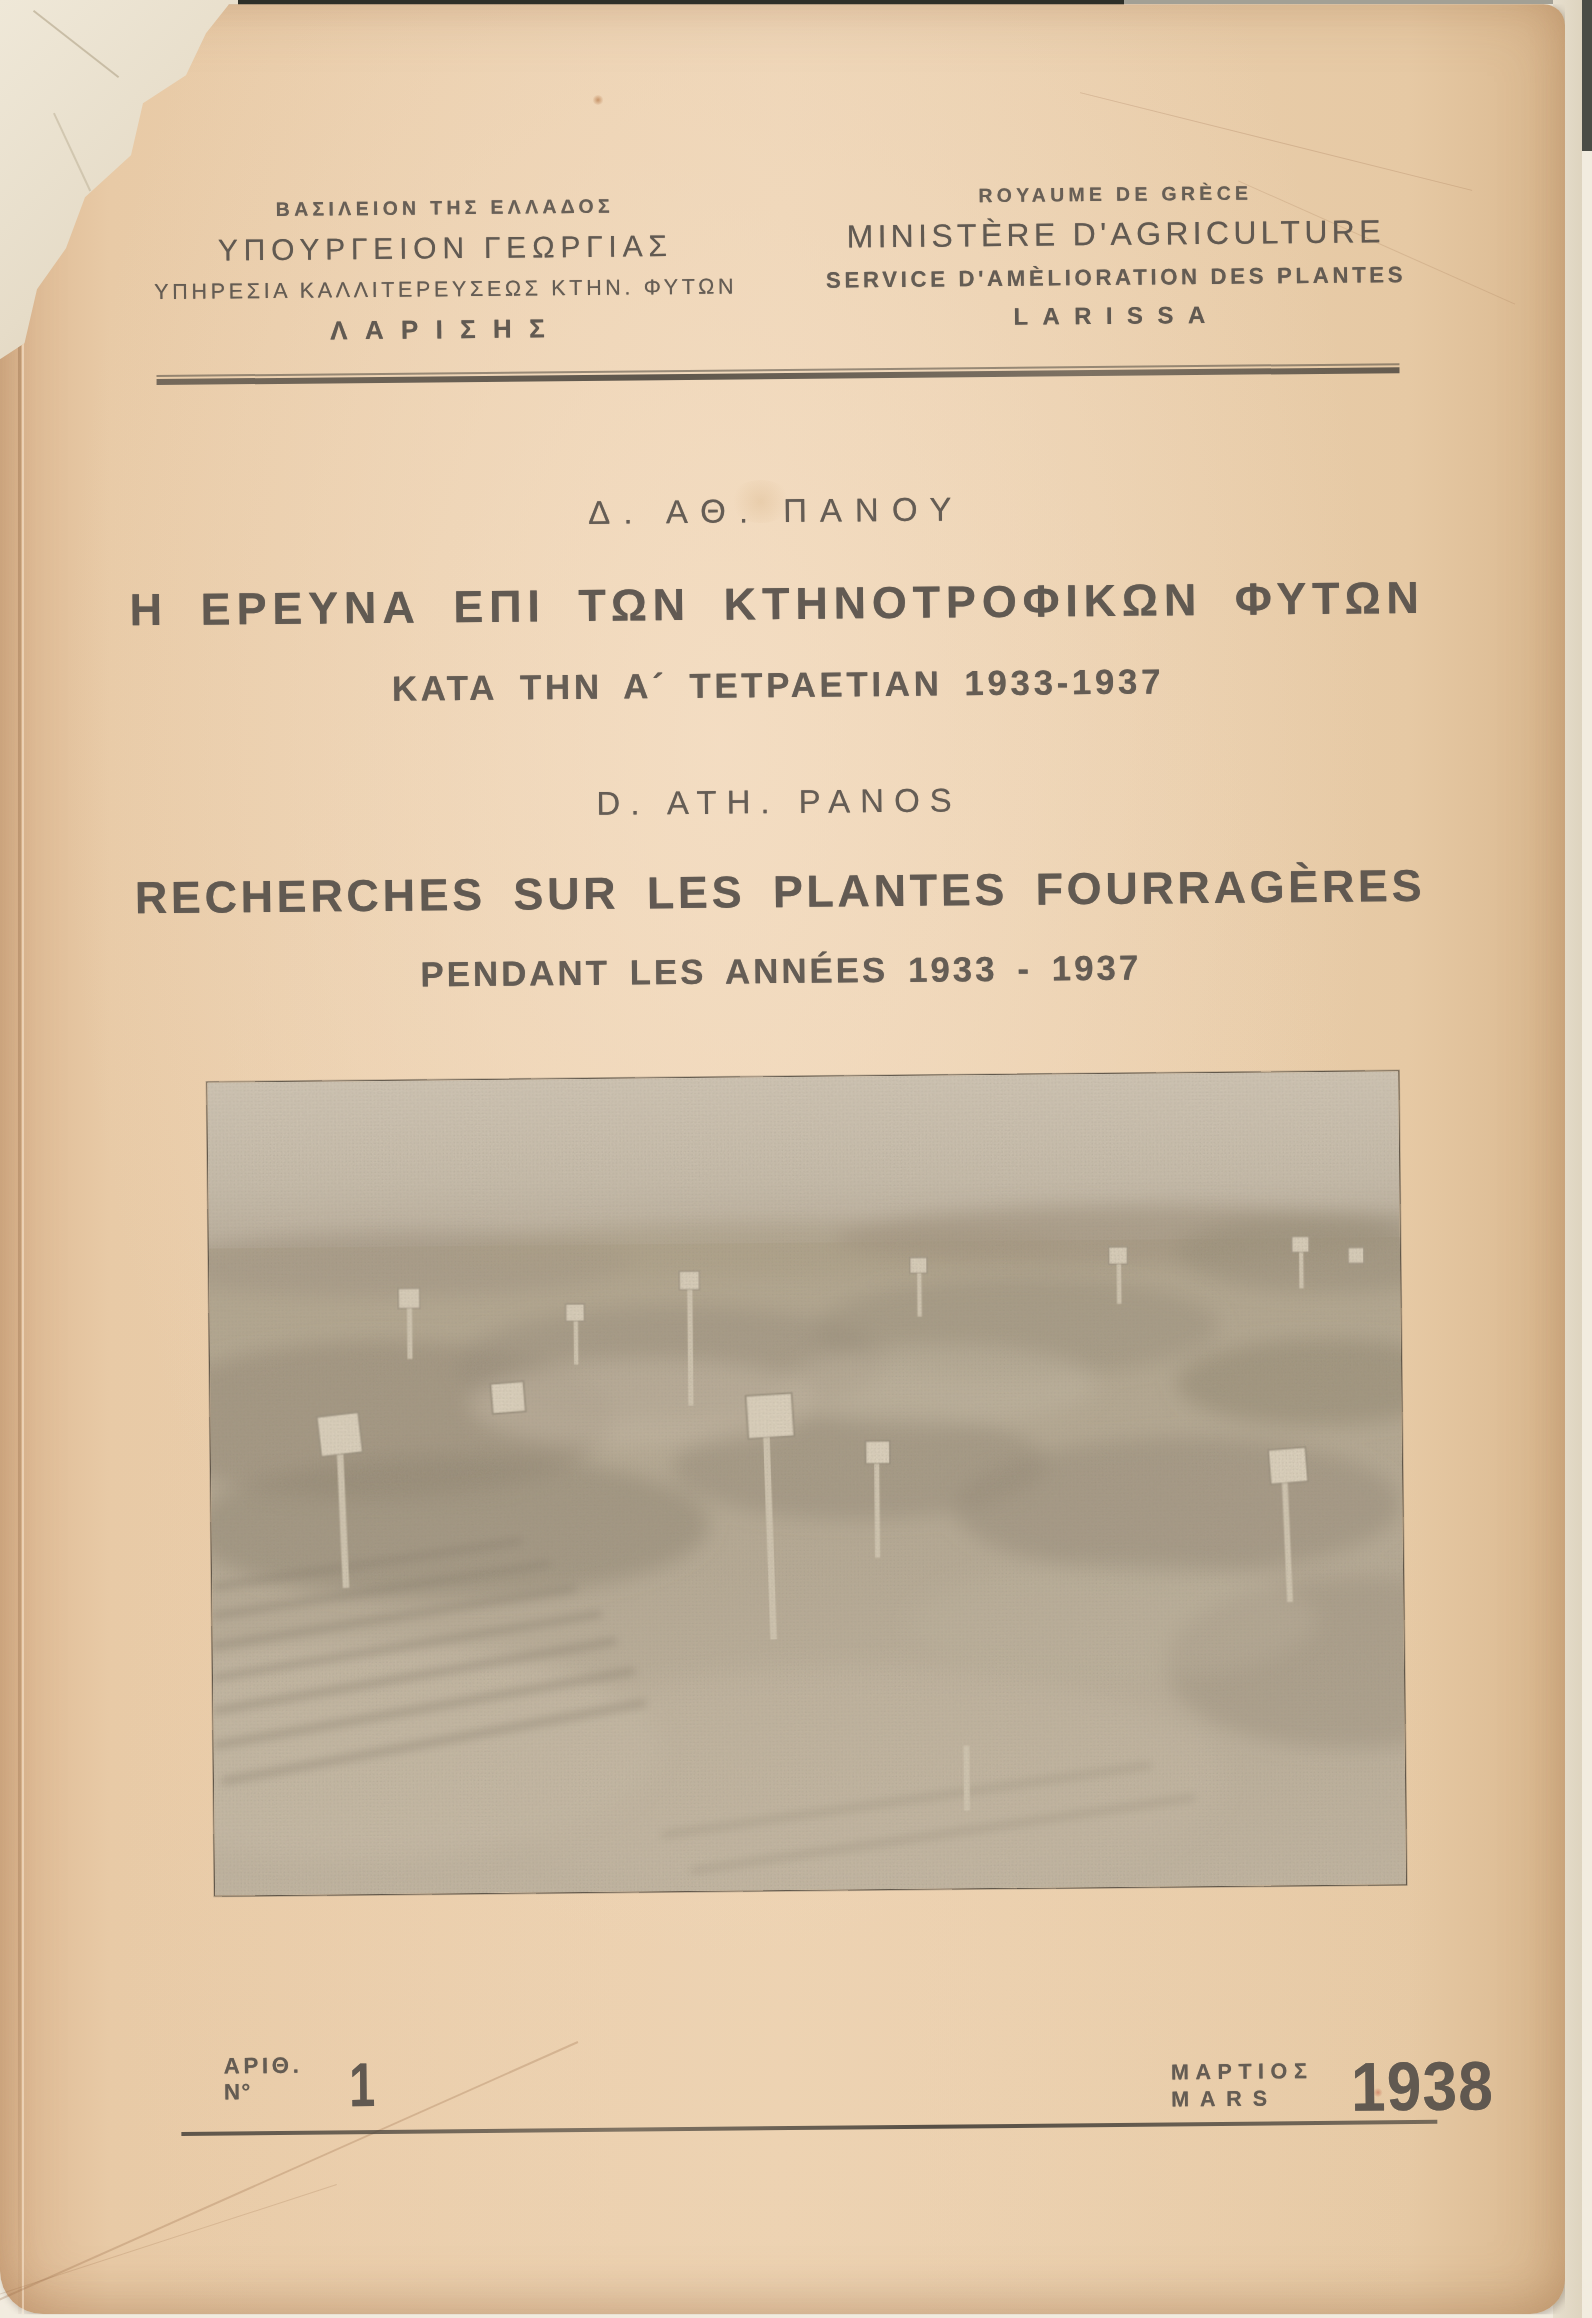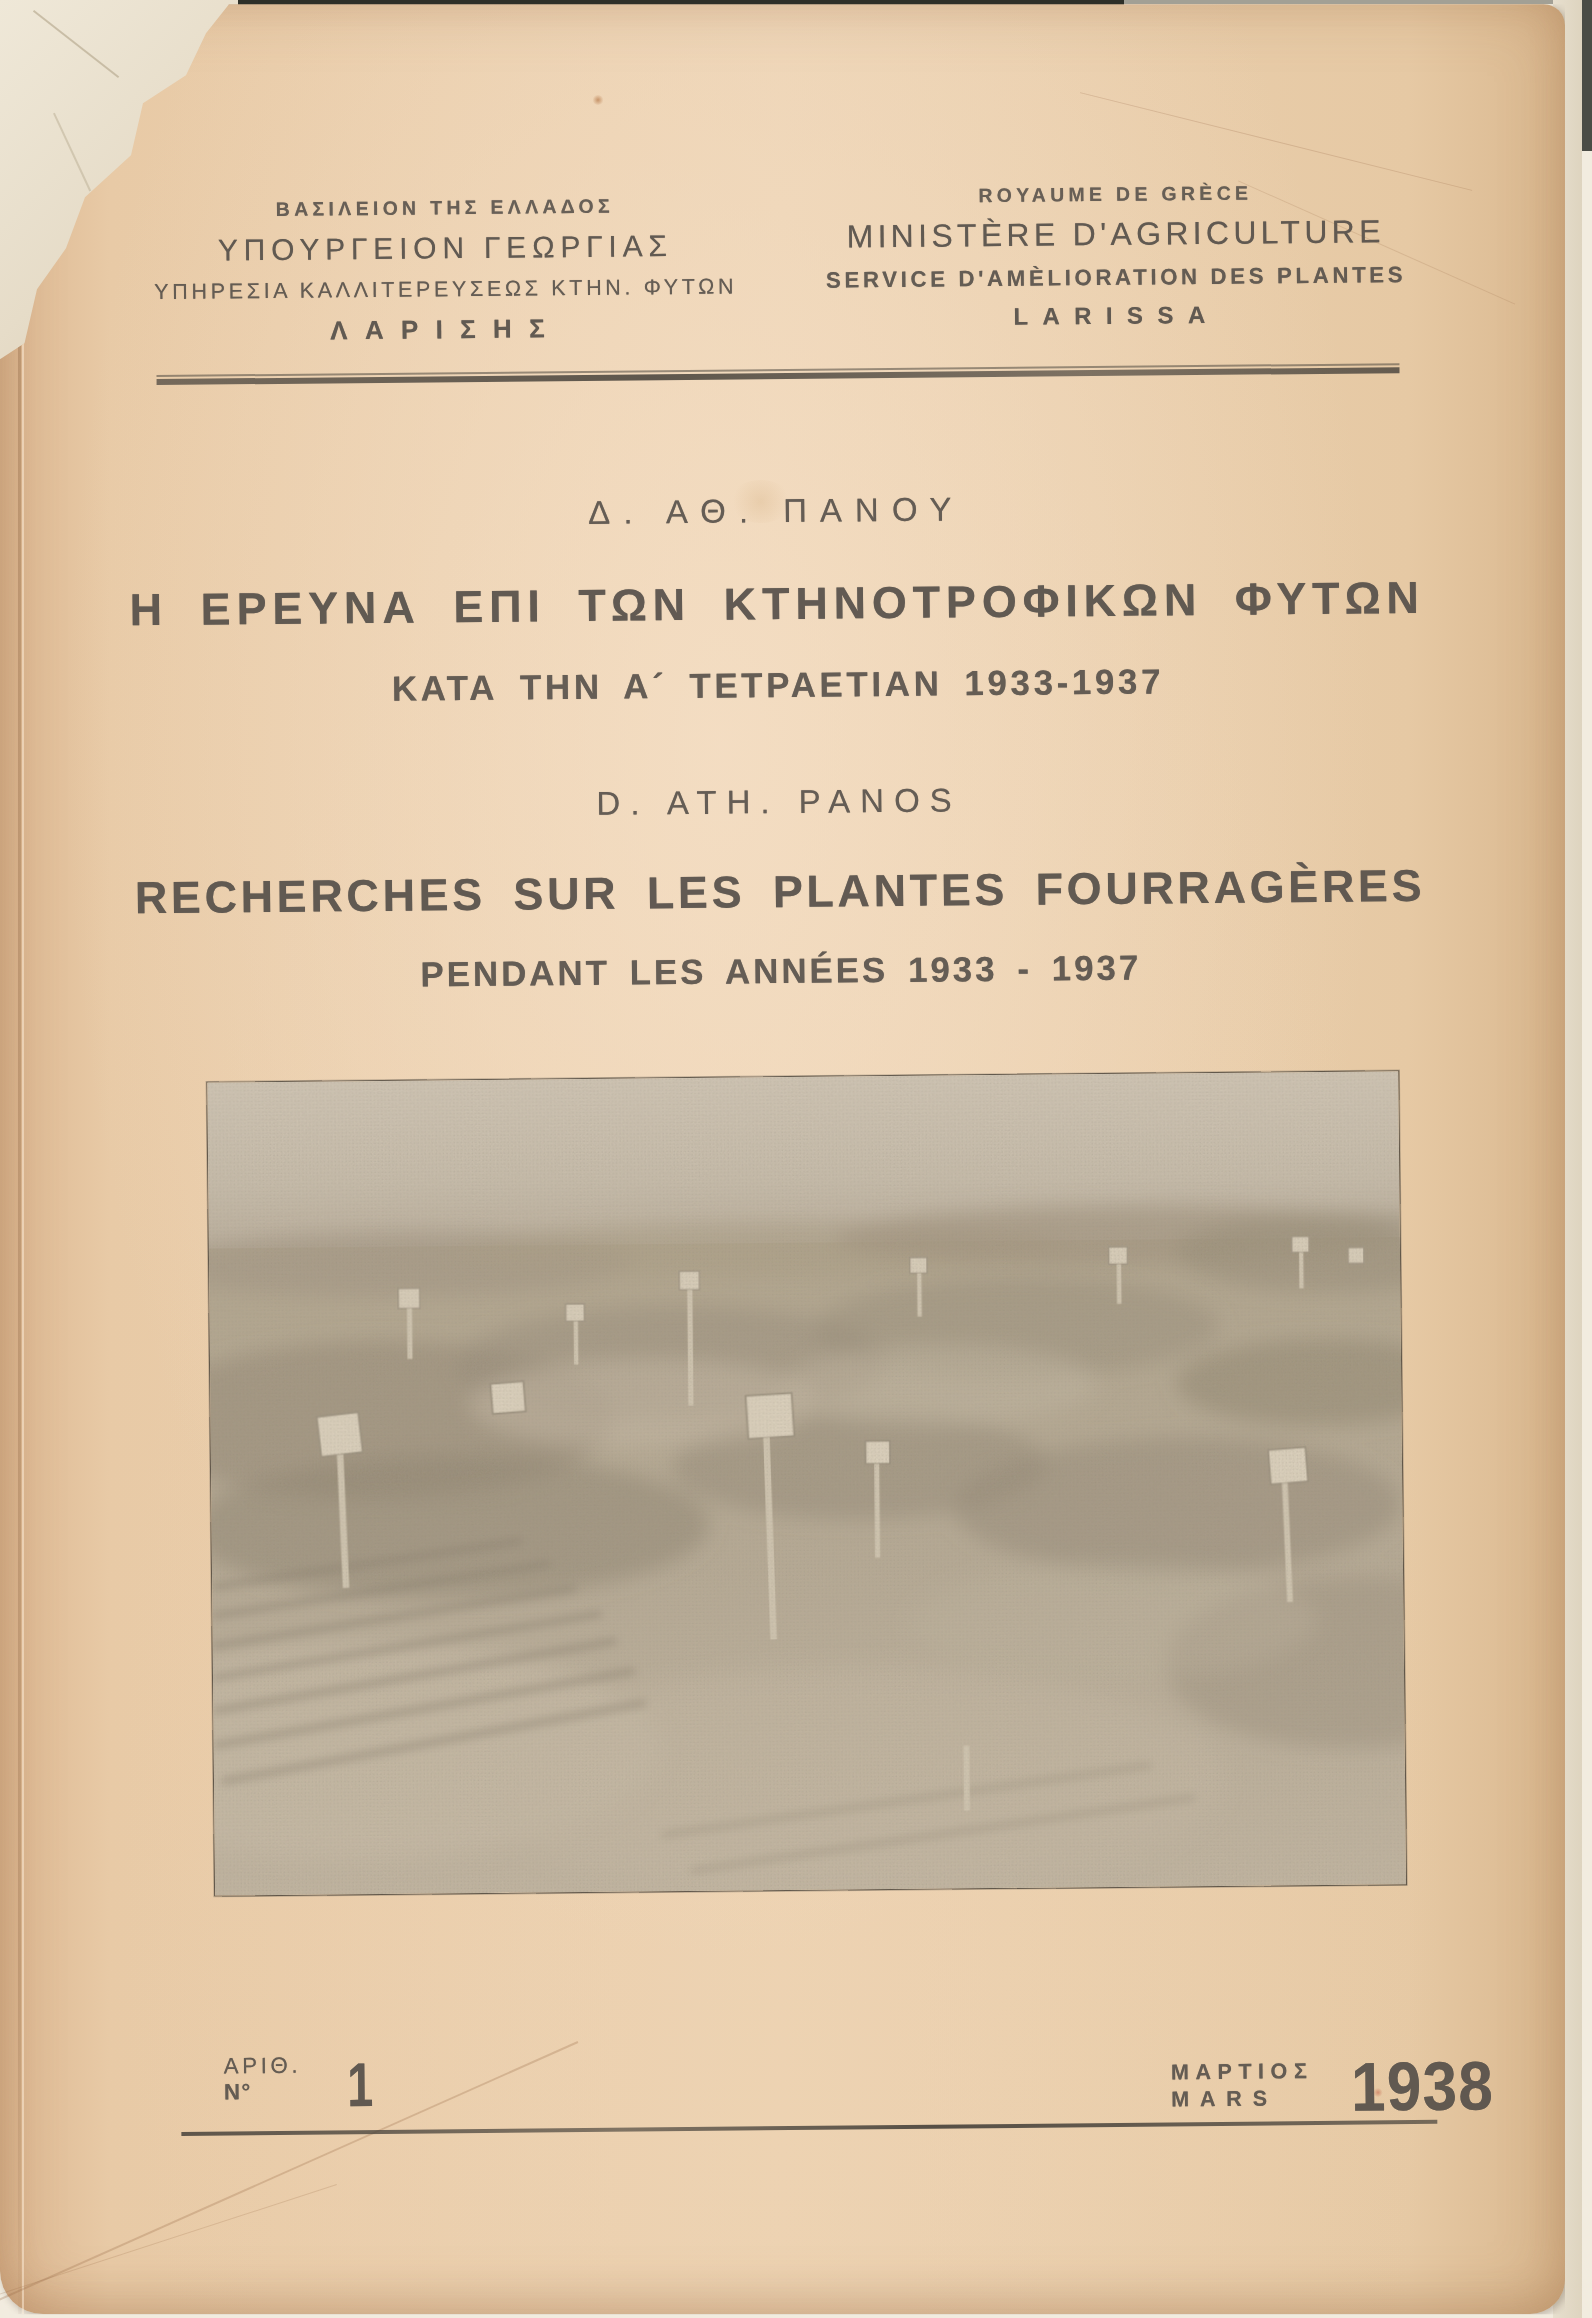--- a/index.html
+++ b/index.html
@@ -65,21 +65,21 @@
   .author-la{top:783px;font-size:33px;letter-spacing:10px;opacity:.9;}
   .title-fr{top:866px;font-size:45px;font-weight:bold;letter-spacing:3.6px;word-spacing:11.5px;opacity:.92;}
   .sub-fr{top:951px;font-size:35px;font-weight:bold;letter-spacing:2.9px;word-spacing:7.2px;opacity:.9;}
 
   .photo{position:absolute;left:207px;top:1076px;width:1191px;height:813px;border:1.4px solid rgba(62,58,50,.8);
     box-shadow:0 0 0 0.7px rgba(120,110,95,.4);}
   .photo svg{display:block;width:100%;height:100%;}
 
   .footer-left{position:absolute;left:215px;top:2048px;display:flex;align-items:flex-start;}
   .fl-labels{display:flex;flex-direction:column;line-height:1.15;}
-  .fl-l1{font-size:22.3px;letter-spacing:3.6px;font-weight:normal;opacity:.9;}
+  .fl-l1{font-size:22.3px;letter-spacing:3.6px;font-weight:bold;opacity:.9;}
   .fl-l2{font-size:22.3px;letter-spacing:1.4px;font-weight:bold;opacity:.9;}
   .fl-num{font-size:62px;font-weight:bold;margin-left:42px;margin-top:-2.9px;opacity:.92;transform:scaleX(.75);}
   .footer-right{position:absolute;left:1162px;top:2063px;display:flex;align-items:flex-start;}
   .fr-labels{display:flex;flex-direction:column;line-height:1.25;}
   .fr-l1{font-size:21.6px;letter-spacing:6.5px;font-weight:bold;opacity:.9;}
   .fr-l2{font-size:21.6px;letter-spacing:10.8px;font-weight:bold;opacity:.9;}
   .fr-year{font-size:69px;font-weight:bold;margin-left:30px;margin-top:-10px;letter-spacing:1.4px;opacity:.92;transform:scaleX(.9);}
   .rule-bottom{position:absolute;left:172px;top:2126px;width:1256px;height:4.3px;
     background:linear-gradient(90deg,rgba(70,65,58,.85),rgba(70,65,58,.65) 35%,rgba(70,65,58,.9) 60%,rgba(70,65,58,.7));}
 </style>

